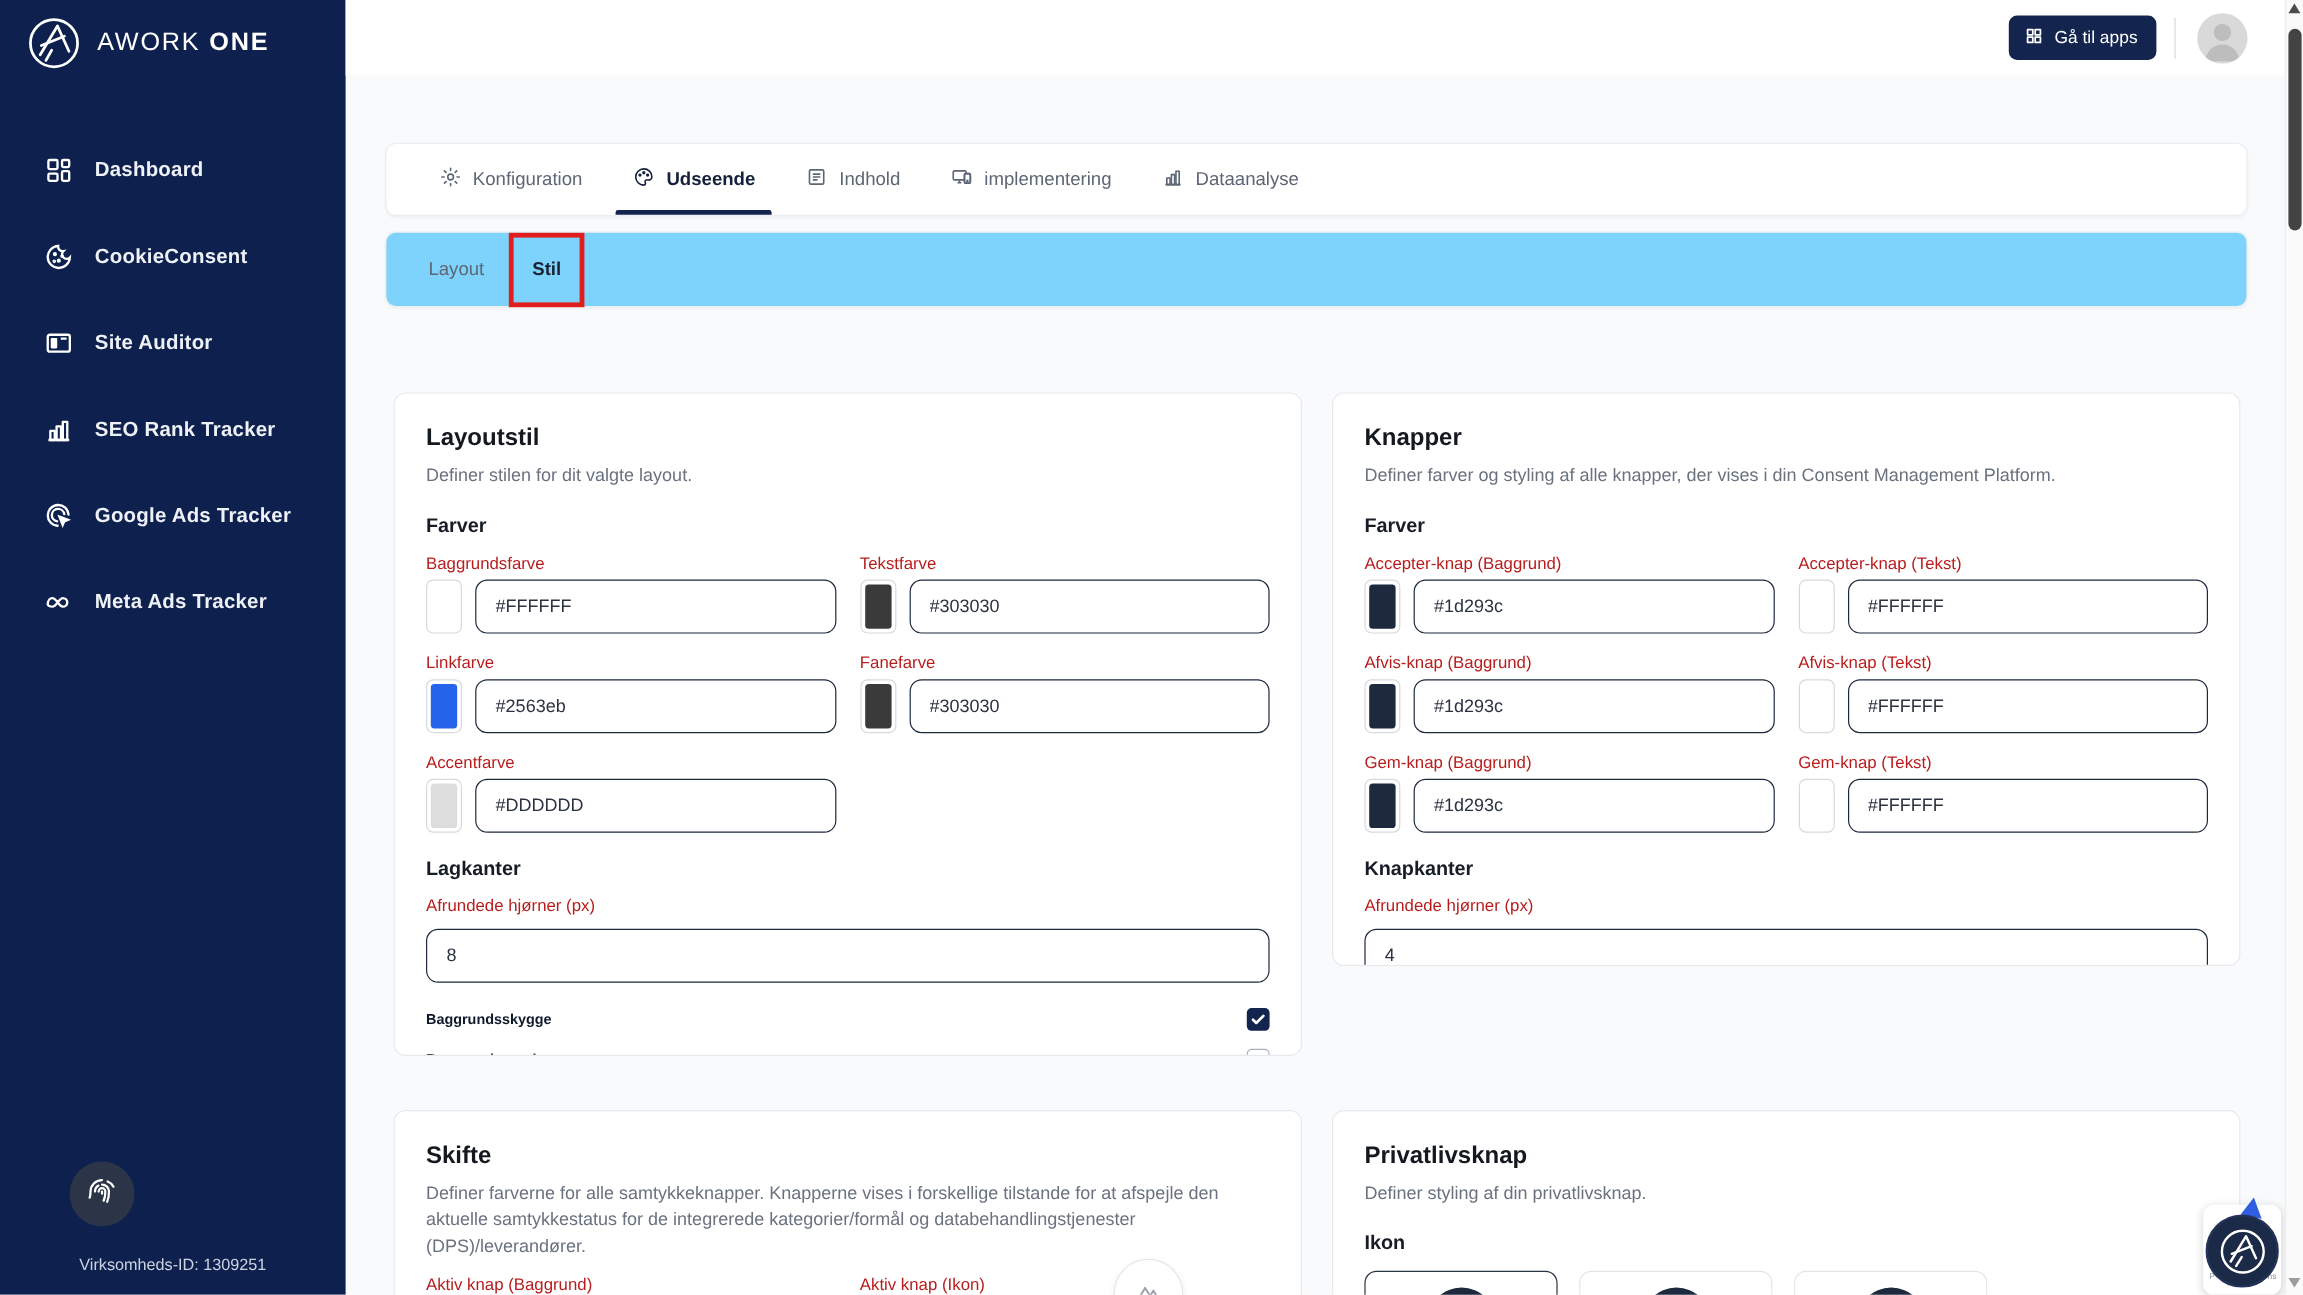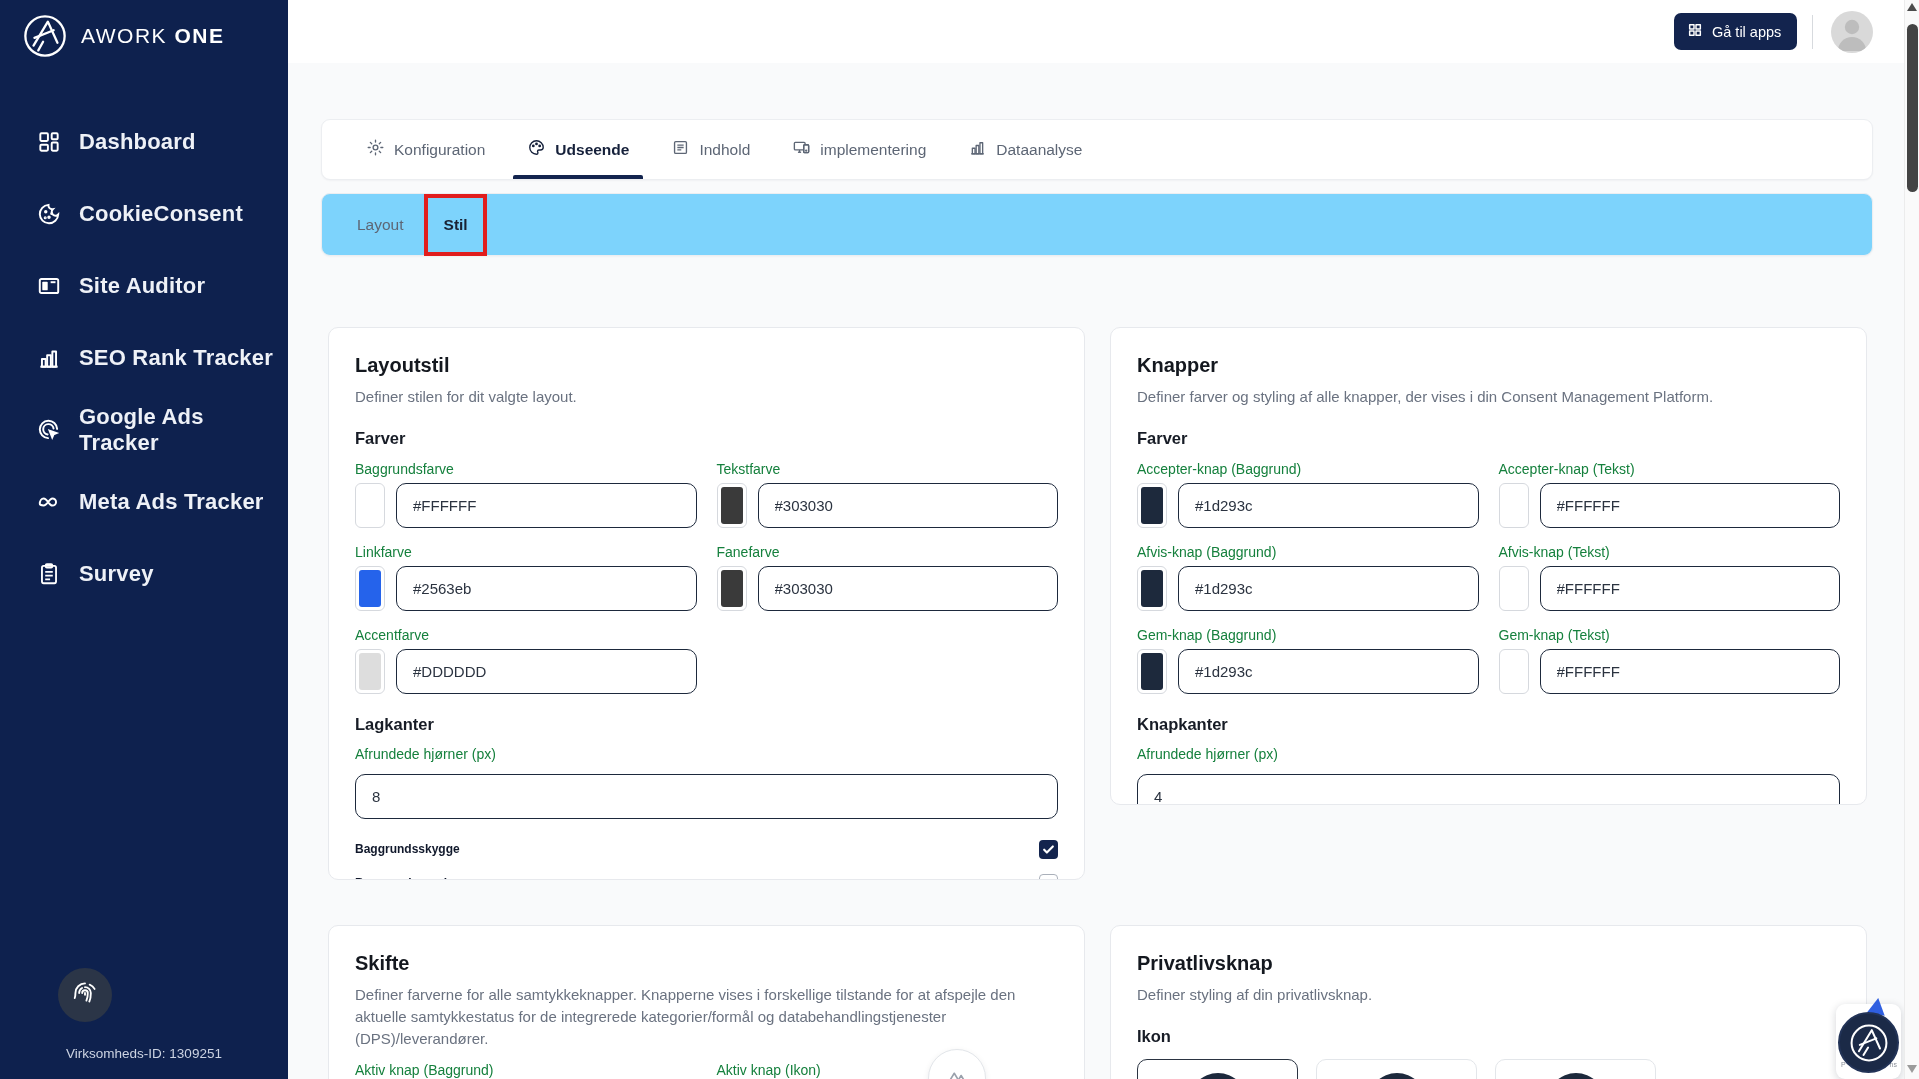--- a/index.html
+++ b/index.html
@@ -9,21 +9,21 @@
 
   
   .sidebar { position:absolute; left:0; top:0; width:288px; height:1079px; background:#0E214E; color:#fff; }
   .brand { display:flex; align-items:center; gap:13px; padding:13px 0 0 22px; }
   .brand-logo { width:46px; height:46px; color:#fff; }
   .brand-text { font-size:21px; letter-spacing:1.5px; color:#fff; font-weight:400; }
   .brand-text b { font-weight:800; }
   .nav { display:flex; flex-direction:column; gap:30px; padding:62px 0 0 36px; }
   .nav-item { display:flex; align-items:center; gap:17px; height:42px; cursor:pointer; color:#eef1f7; }
   .nav-item .nicon { width:26px; height:26px; flex:0 0 26px; color:#fff; }
-  .nav-item .nlabel { font-size:22px; font-weight:600; letter-spacing:.2px; }
+  .nav-item .nlabel { font-size:17px; font-weight:600; letter-spacing:.2px; }
   .fp-btn { position:absolute; left:58px; top:968px; width:54px; height:54px; border-radius:50%;
             background:#2B3547; display:flex; align-items:center; justify-content:center; cursor:pointer; }
   .fp-btn svg { width:28px; height:28px; color:#fff; }
   .company-id { position:absolute; left:0; top:1046px; width:288px; text-align:center;
                 font-size:13.5px; color:#ccd3e2; }
 
   
   .header-strip { position:absolute; left:288px; top:0; width:1616px; height:63px; background:#ffffff; }
   .goto-apps { position:absolute; left:1674px; top:13px; height:37px; padding:0 16px 0 13px;
                background:#13244E; color:#fff; border:none; border-radius:7px; display:flex;
@@ -57,21 +57,21 @@
   .cards { position:absolute; left:328px; top:327px; width:1539px; display:grid;
            grid-template-columns:757px 757px; column-gap:25px; row-gap:45px; align-items:start; }
   .card { background:#fff; border:1px solid #e7e9ed; border-radius:10px; padding:26px; overflow:hidden; }
   .card.h-layout { height:553px; }
   .card.h-knapper { height:478px; }
   .card.h-bottom { height:200px; }
   .card-title { font-size:20px; font-weight:700; color:#14181f; }
   .card-sub { margin-top:9px; font-size:15px; color:#6a7280; line-height:1.45; max-width:700px; }
   .sec-h { margin-top:21px; font-size:16.5px; font-weight:700; color:#171c26; }
   .fields { margin-top:13px; display:grid; grid-template-columns:1fr 1fr; column-gap:20px; row-gap:16px; }
-  .flabel { font-size:14px; color:#15803d; margin-bottom:6px; }
+  .flabel { font-size:14px; color:#b91c1c; margin-bottom:6px; }
   .ctrl { display:flex; gap:11px; height:45px; }
   .swatch { width:30px; height:45px; border:1px solid #d6d9de; border-radius:6px; padding:3px;
             background:#fff; cursor:pointer; flex:0 0 30px; }
   .swin { width:100%; height:100%; border-radius:3px; }
   .tinput { flex:1; height:45px; border:1px solid #1D293C; border-radius:10px; padding:0 16px;
             font-size:15px; color:#2b3340; font-family:inherit; background:#fff; outline:none; }
   .corner-input { width:100%; margin-top:6px; }
   .corner-label { margin-top:12px; }
   .toggles { margin-top:18px; display:flex; flex-direction:column; gap:9px; }
   .trow { display:flex; align-items:center; justify-content:space-between; height:25px; }
@@ -191,30 +191,20 @@
         </span>
         <span class="nlabel">Google Ads Tracker</span>
       </div>
       <div class="nav-item">
         <span class="nicon">
           <svg viewBox="0 0 24 24" fill="none" stroke="currentColor" stroke-width="1.8" stroke-linecap="round">
             <path d="M3.5 13.7c0-2.7 1.5-5 3.6-5 3.2 0 5 6.6 8 6.6 1.9 0 3.4-1.6 3.4-3.3s-1.5-3.3-3.4-3.3c-3 0-4.8 6.6-8 6.6-2.1 0-3.6-0.9-3.6-1.6z"></path>
           </svg>
         </span>
         <span class="nlabel">Meta Ads Tracker</span>
-      </div>
-      <div class="nav-item">
-        <span class="nicon">
-          <svg viewBox="0 0 24 24" fill="none" stroke="currentColor" stroke-width="1.7" stroke-linejoin="round">
-            <rect x="5.5" y="4.5" width="13" height="16" rx="1.5"></rect>
-            <rect x="9" y="3" width="6" height="3" rx="1"></rect>
-            <path d="M8.5 10h7M8.5 13.5h7M8.5 17h4.5"></path>
-          </svg>
-        </span>
-        <span class="nlabel">Survey</span>
       </div>
     </nav>
 
     <div class="fp-btn">
       <span>
         <svg viewBox="0 0 24 24" width="28" height="28" fill="none" stroke="#ffffff" stroke-width="1.6" stroke-linecap="round">
           <path d="M12 3.8a8.2 8.2 0 0 0-8.2 8.2c0 1.8-.2 3.1-.6 4.3"></path>
           <path d="M12 7a5 5 0 0 1 5 5c0 3-.4 5.3-1.3 7.3"></path>
           <path d="M7 12a5 5 0 0 1 2.5-4.3"></path>
           <path d="M9.6 12a2.4 2.4 0 0 1 4.8 0c0 2.6-.4 4.7-1.2 6.5"></path>

